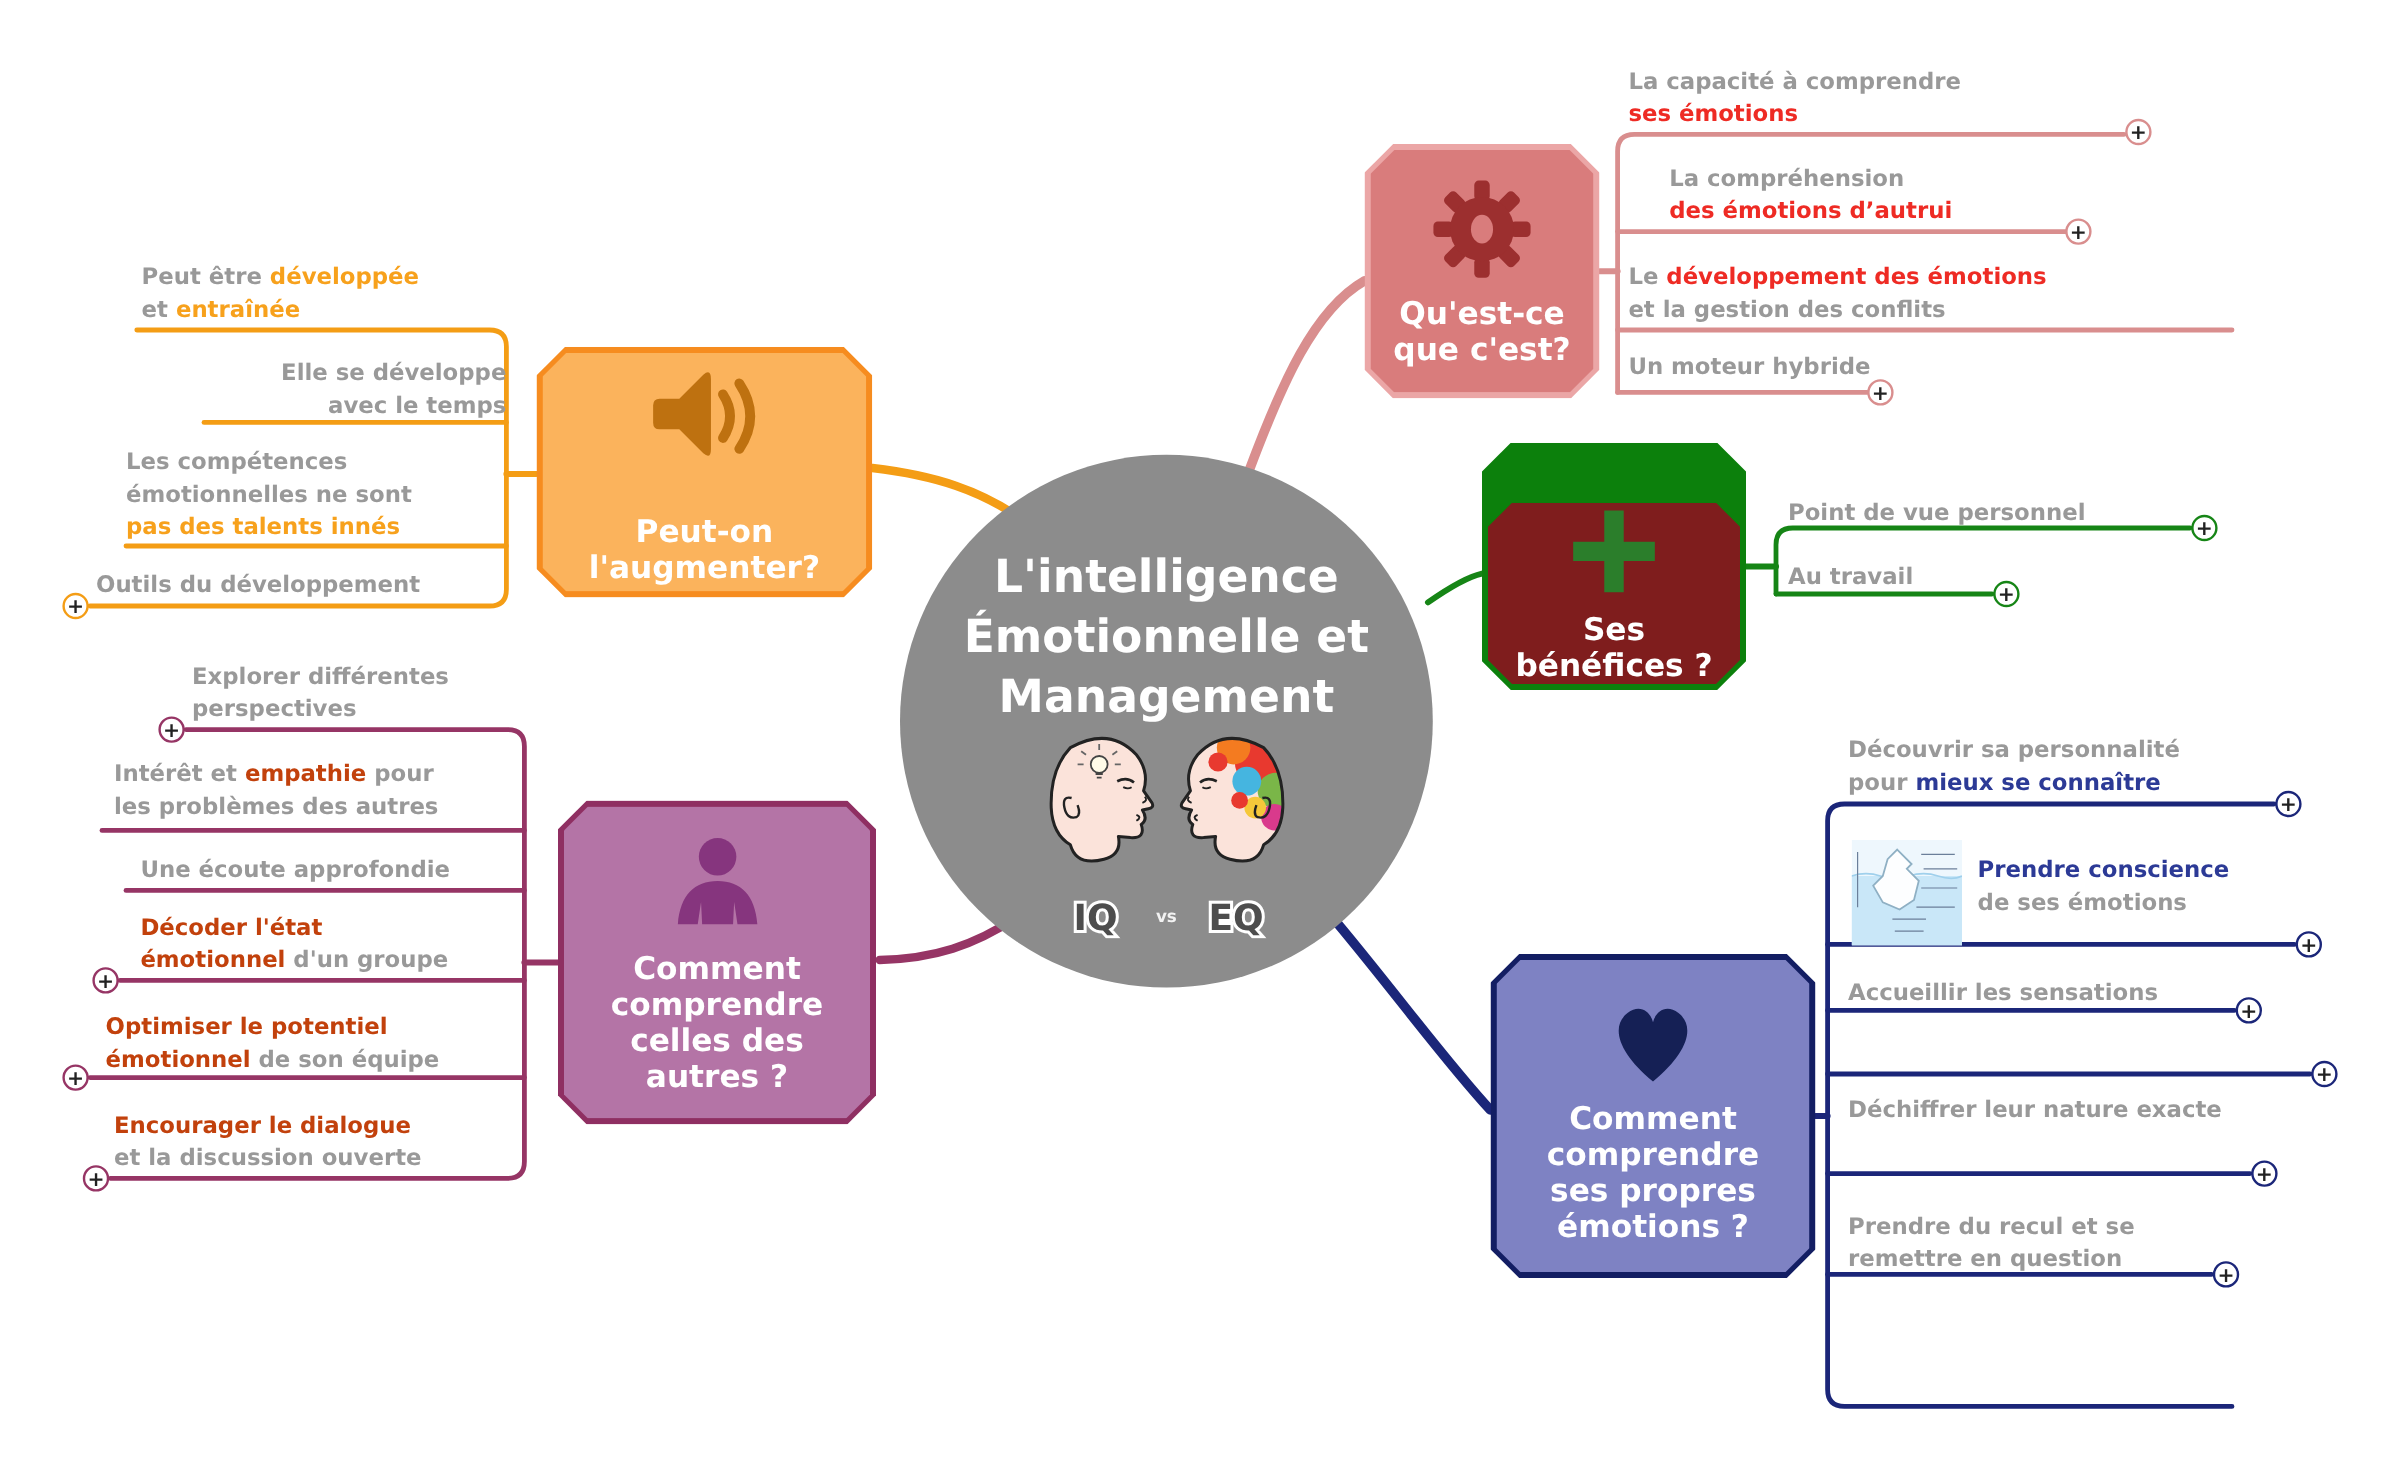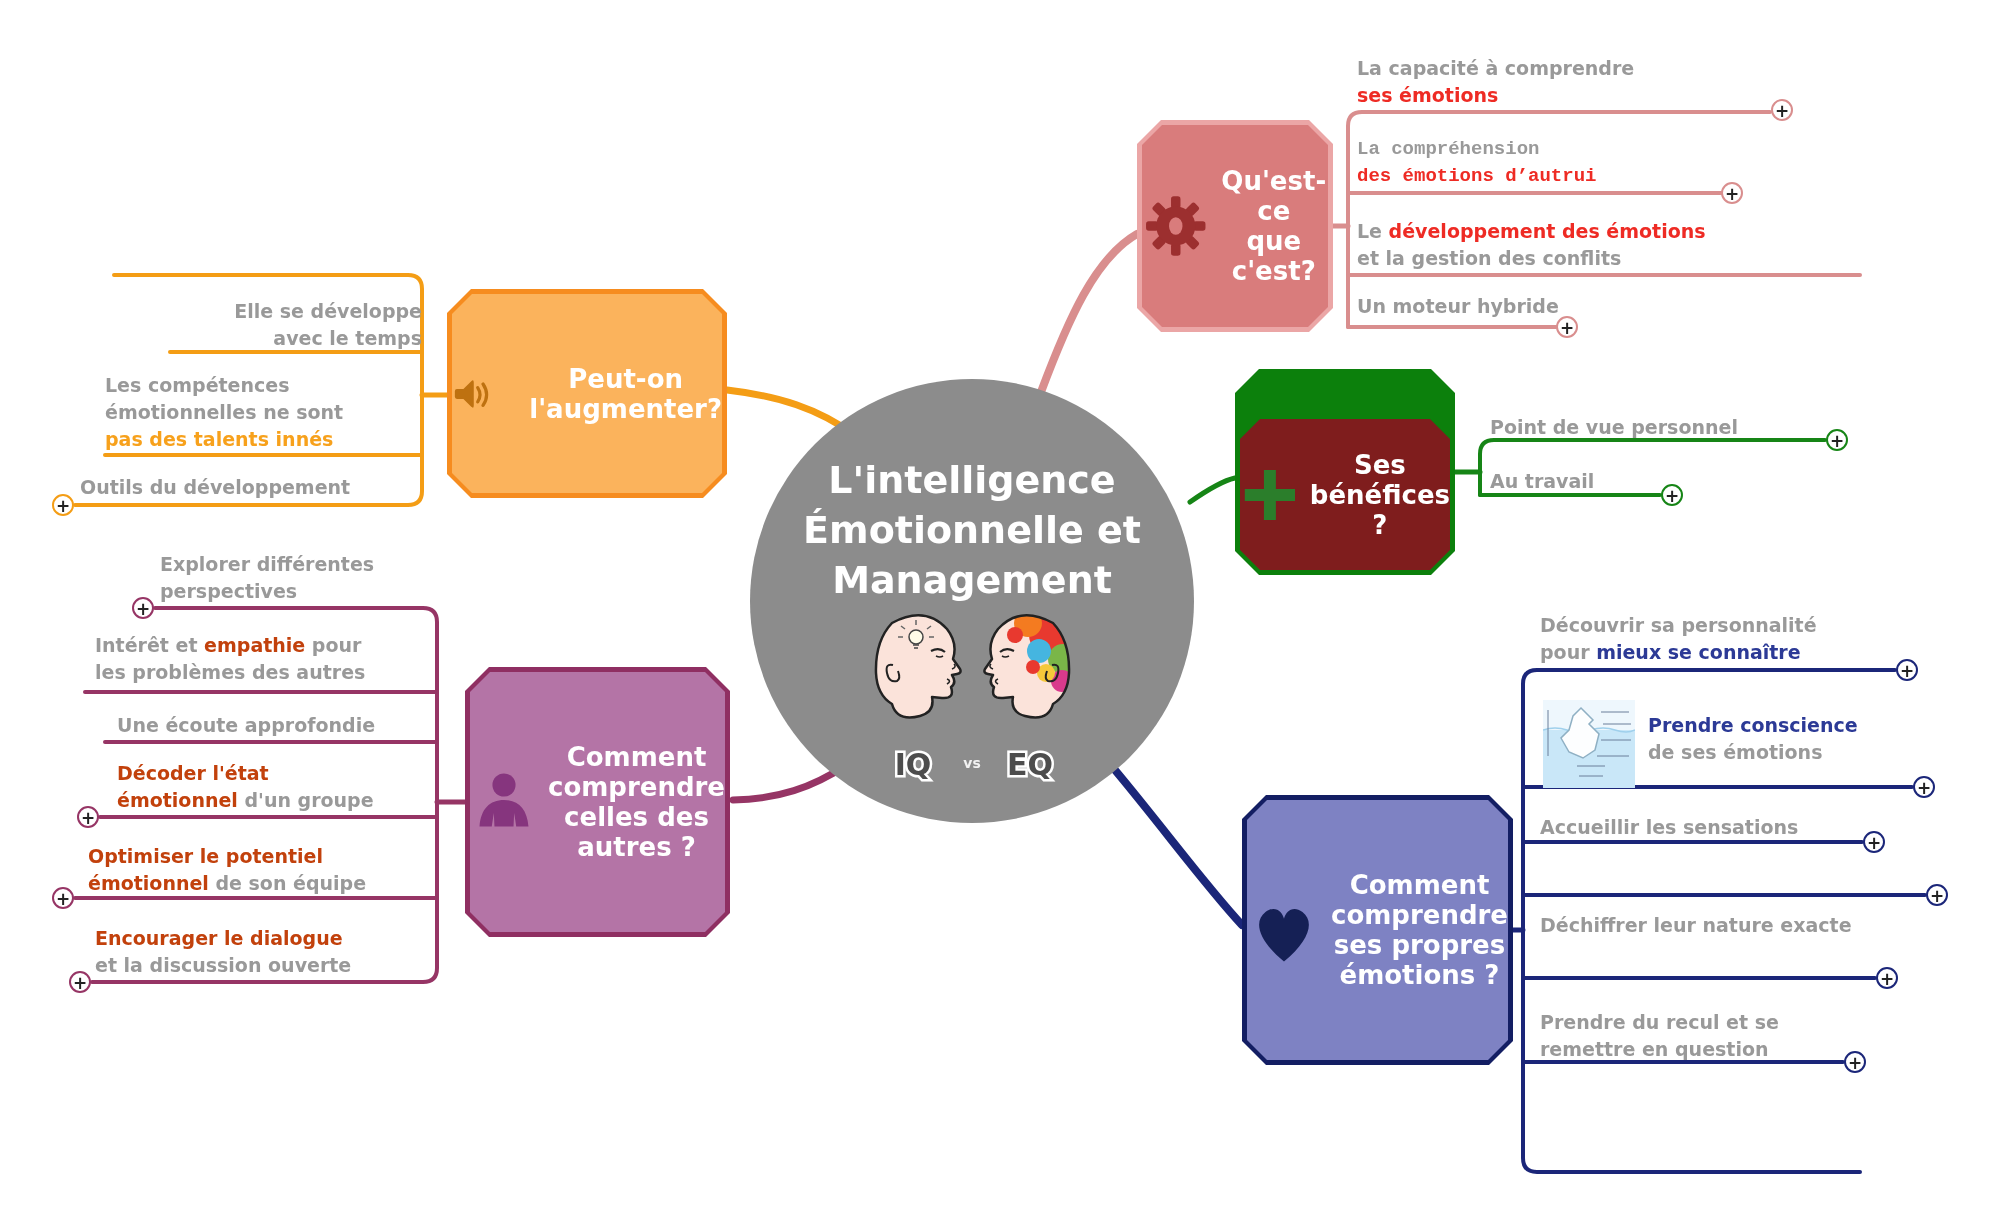--- a/index.html
+++ b/index.html
@@ -17,21 +17,21 @@
         background:#fff;color:#222;font-size:17px;line-height:20px;text-align:center;
         font-weight:bold;box-sizing:border-box;}
   .plus.red{border:2px solid #D98E8E;}
   .plus.green{border:2px solid #168516;}
   .plus.blue{border:2px solid #1B2679;}
   .plus.orange{border:2px solid #F49D15;}
   .plus.purple{border:2px solid #963565;}
   .node{position:absolute;z-index:4;
         clip-path:polygon(24px 0,calc(100% - 24px) 0,100% 24px,100% calc(100% - 24px),
                   calc(100% - 24px) 100%,24px 100%,0 calc(100% - 24px),0 24px);}
-  .node-inner{position:absolute;inset:5px;display:flex;flex-direction:row;
+  .node-inner{position:absolute;inset:5px;display:flex;flex-direction:column;
         align-items:center;justify-content:center;gap:10px;
         clip-path:polygon(20px 0,calc(100% - 20px) 0,100% 20px,100% calc(100% - 20px),
                   calc(100% - 20px) 100%,20px 100%,0 calc(100% - 20px),0 20px);}
   .node-label{color:#fff;font-size:26px;line-height:30px;text-align:center;white-space:pre-line;}
   .n-red{background:#EBA6A6;}   .n-red .node-inner{background:#D97C7C;}
   .n-green{background:#0C800C;} .n-green .node-inner{background:#7f1d1d;margin-top:45px;}
   .n-blue{background:#131E63;}  .n-blue .node-inner{background:#7E82C3;}
   .n-orange{background:#F68C1F;}.n-orange .node-inner{background:#FBB35C;gap:38px;}
   .n-purple{background:#8F2F62;}.n-purple .node-inner{background:#B474A6;}
   #center{position:absolute;z-index:2;left:750px;top:379px;width:444px;height:444px;
@@ -230,21 +230,21 @@
       </svg>
       <div class="node-label">Comment
 comprendre
 celles des
 autres ?</div>
     </div>
   </div>
 
   <div class="child red" style="left:1357px;top:55px;"><span>La capacité à comprendre
 </span><span class="em">ses émotions</span></div>
-  <div class="child red" style="left:1357px;top:136px;font-family:Liberation Mono, monospace;"><span>La compréhension
+  <div class="child red" style="left:1391px;top:136px;"><span>La compréhension
 </span><span class="em">des émotions d’autrui</span></div>
   <div class="child red" style="left:1357px;top:218px;"><span>Le </span><span class="em">développement des émotions</span><span>
 et la gestion des conflits</span></div>
   <div class="child red" style="left:1357px;top:293px;"><span>Un moteur hybride</span></div>
   <div class="plus red" style="left:1771px;top:99px;">+</div>
   <div class="plus red" style="left:1721px;top:182px;">+</div>
   <div class="plus red" style="left:1556px;top:316px;">+</div>
 
   <div class="child green" style="left:1490px;top:414px;"><span>Point de vue personnel</span></div>
   <div class="child green" style="left:1490px;top:468px;"><span>Au travail</span></div>
@@ -274,20 +274,22 @@
   <div class="child blue" style="left:1540px;top:912px;"><span>Déchiffrer leur nature exacte</span></div>
   <div class="child blue" style="left:1540px;top:1009px;"><span>Prendre du recul et se
 remettre en question</span></div>
   <div class="plus blue" style="left:1896px;top:659px;">+</div>
   <div class="plus blue" style="left:1913px;top:776px;">+</div>
   <div class="plus blue" style="left:1863px;top:831px;">+</div>
   <div class="plus blue" style="left:1926px;top:884px;">+</div>
   <div class="plus blue" style="left:1876px;top:967px;">+</div>
   <div class="plus blue" style="left:1844px;top:1051px;">+</div>
 
+  <div class="child orange" style="left:118px;top:218px;"><span>Peut être </span><span class="em">développée</span><span>
+et </span><span class="em">entraînée</span></div>
   <div class="child orange" style="left:170px;top:298px;width:252px;text-align:right;"><span>Elle se développe
 avec le temps</span></div>
   <div class="child orange" style="left:105px;top:372px;"><span>Les compétences
 émotionnelles ne sont
 </span><span class="em">pas des talents innés</span></div>
   <div class="child orange" style="left:80px;top:474px;"><span>Outils du développement</span></div>
   <div class="plus orange" style="left:52px;top:494px;">+</div>
 
   <div class="child purple" style="left:160px;top:551px;"><span>Explorer différentes
 perspectives</span></div>

